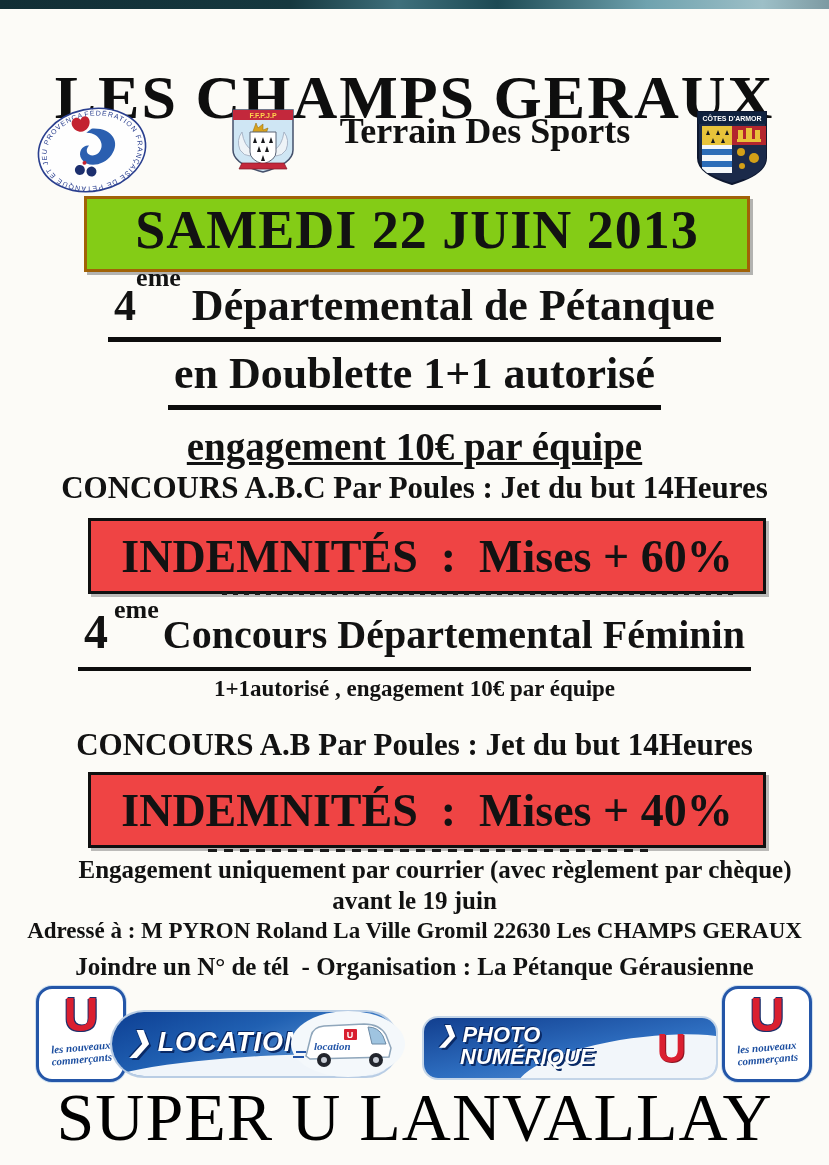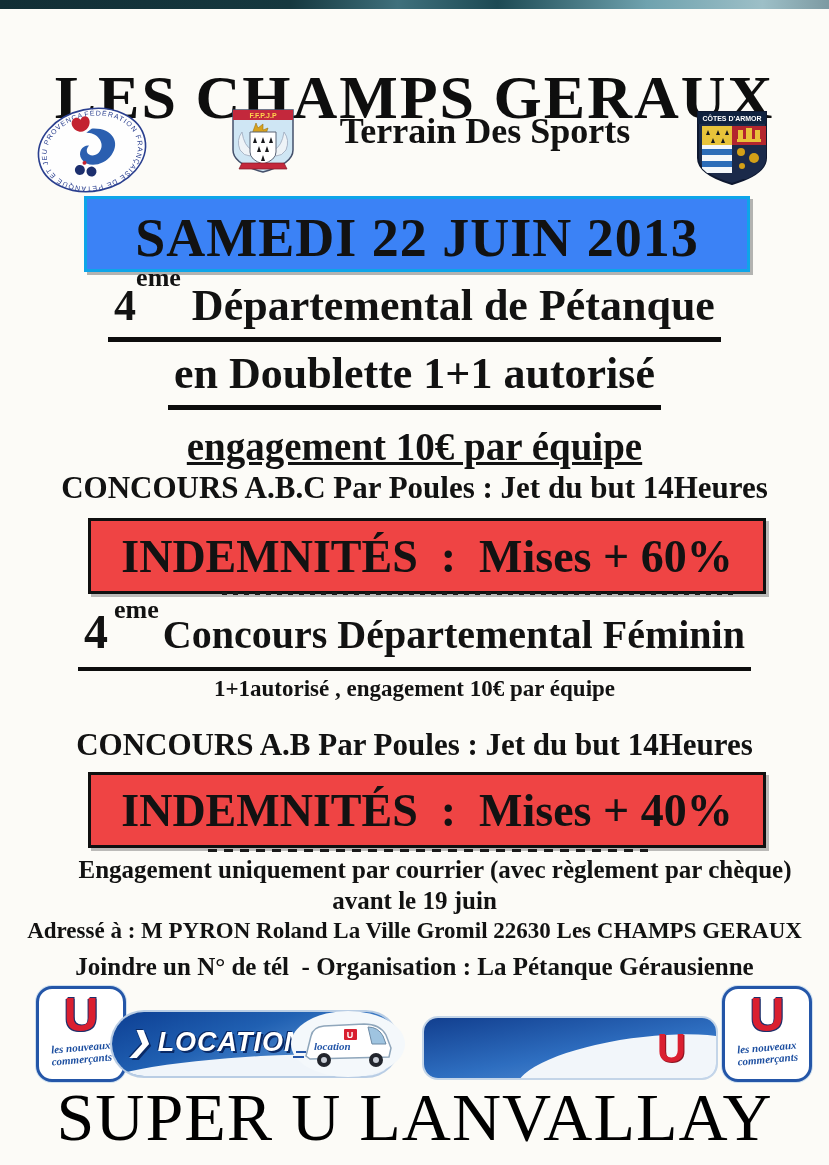--- a/index.html
+++ b/index.html
@@ -11,23 +11,23 @@
 
   
   .scan-strip{top:0;left:0;width:829px;height:9px;
     background:linear-gradient(90deg,#122e35 0%,#16383f 35%,#3f707c 48%,#1d4a54 60%,#6fa2ae 78%,#9dbfc7 92%,#7d9aa2 100%);}
 
   .poster-title{top:20px;font-size:62px;font-weight:700;letter-spacing:2px;color:#0e0e0e;}
 
   .venue{top:110px;left:318px;width:334px;text-align:center;font-size:36px;font-weight:700;}
 
   
-  .date-banner{top:196px;left:84px;width:660px;height:70px;background:#3b82f6;
-    border:3px solid #0ea5e9;box-shadow:3px 3px 0 rgba(90,90,90,.45);
-    display:flex;align-items:flex-end;justify-content:center;}
+  .date-banner{top:196px;left:84px;width:660px;height:70px;background:#84cc16;
+    border:3px solid #a16207;box-shadow:3px 3px 0 rgba(90,90,90,.45);
+    display:flex;align-items:flex-start;justify-content:center;}
   .date-banner span{font-size:54px;font-weight:700;letter-spacing:1px;}
 
   .evt-title{top:280px;font-size:44px;font-weight:700;}
   .evt-title .uline,.evt-sub .uline{display:inline-block;border-bottom:5px solid #0d0d0d;padding:0 6px 6px;}
   sup.ord{font-size:26px;font-weight:700;position:relative;top:-18px;}
   sup.ord2{font-size:26px;font-weight:700;position:relative;top:-16px;margin-left:6px;margin-right:4px;}
   .evt-sub{top:348px;font-size:44px;font-weight:700;}
 
   .fee-line{top:424px;font-size:39px;font-weight:700;text-decoration:underline;}
   .concours-line{top:470px;font-size:31px;font-weight:700;}
@@ -243,20 +243,24 @@
     <circle cx="88" cy="52" r="7" fill="#22252c"></circle>
       <circle cx="88" cy="52" r="3" fill="#c9ced6"></circle>
     <g stroke="#2456a8" stroke-width="2">
       <line x1="8" y1="44" x2="18" y2="44"></line>
         <line x1="5" y1="49" x2="16" y2="49"></line>
     </g>
   </svg>
 </div>
 
 <div class="abs photo-banner">
+  <div class="banner-text photo-label">
+    <div><span class="chev">❯</span><span>PHOTO</span></div>
+    <div style="margin-left:22px;">NUMÉRIQUE</div>
+  </div>
   <div class="photo-u">U</div>
 </div>
 
 <div class="abs u-badge badge-right">
   <div class="u-letter">U</div>
   <div class="badge-script">
     <div>les nouveaux</div>
     <div>commerçants</div>
   </div>
 </div>

